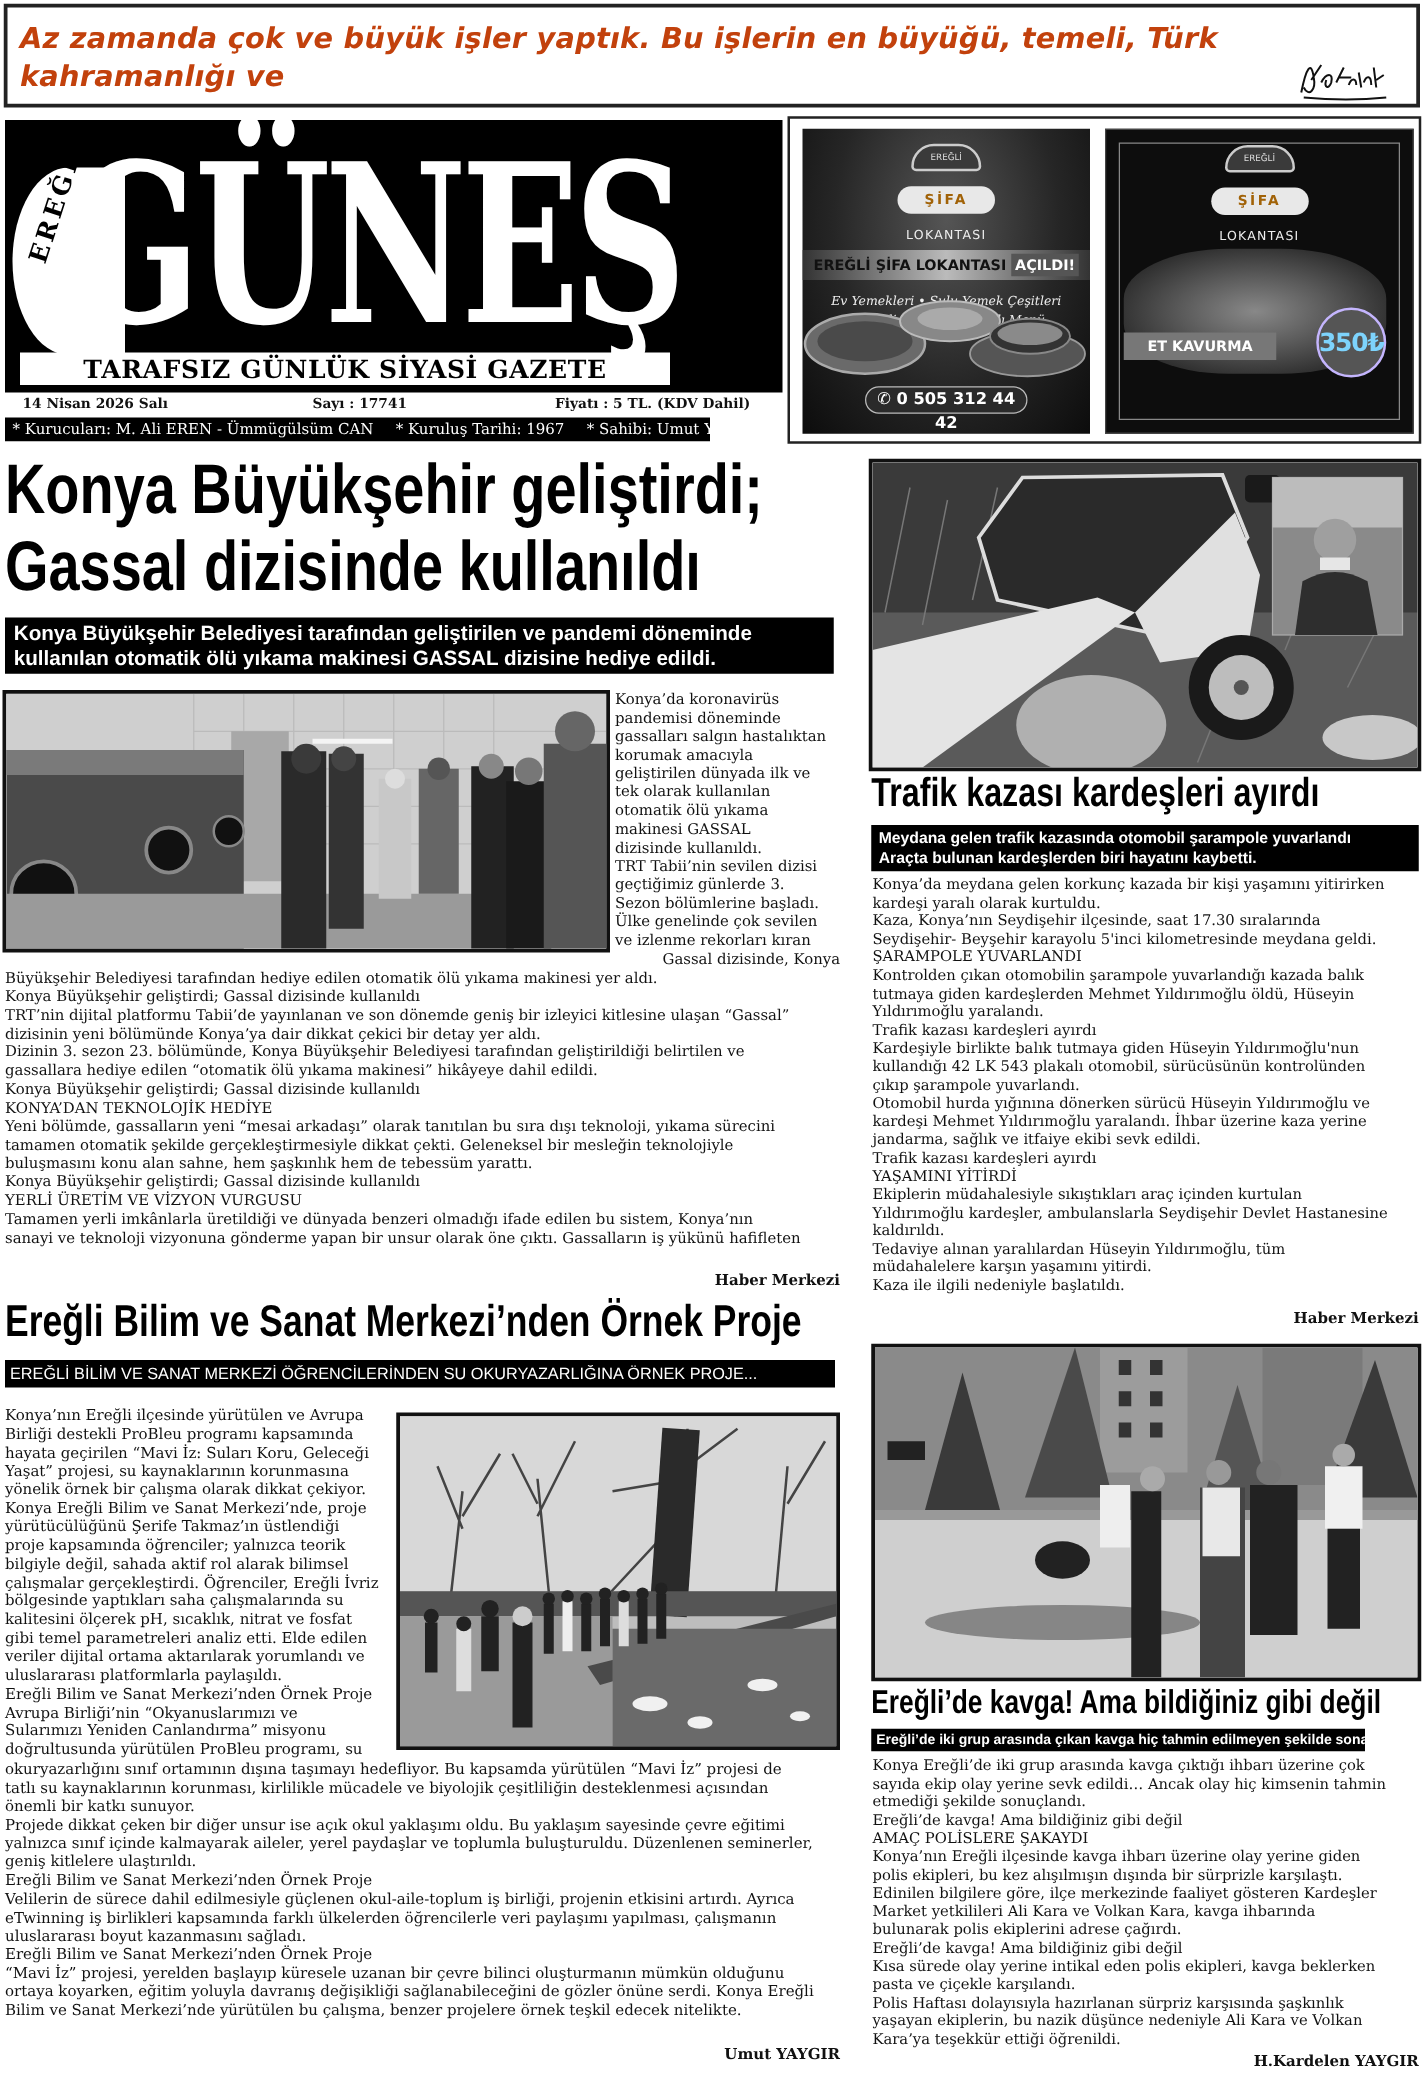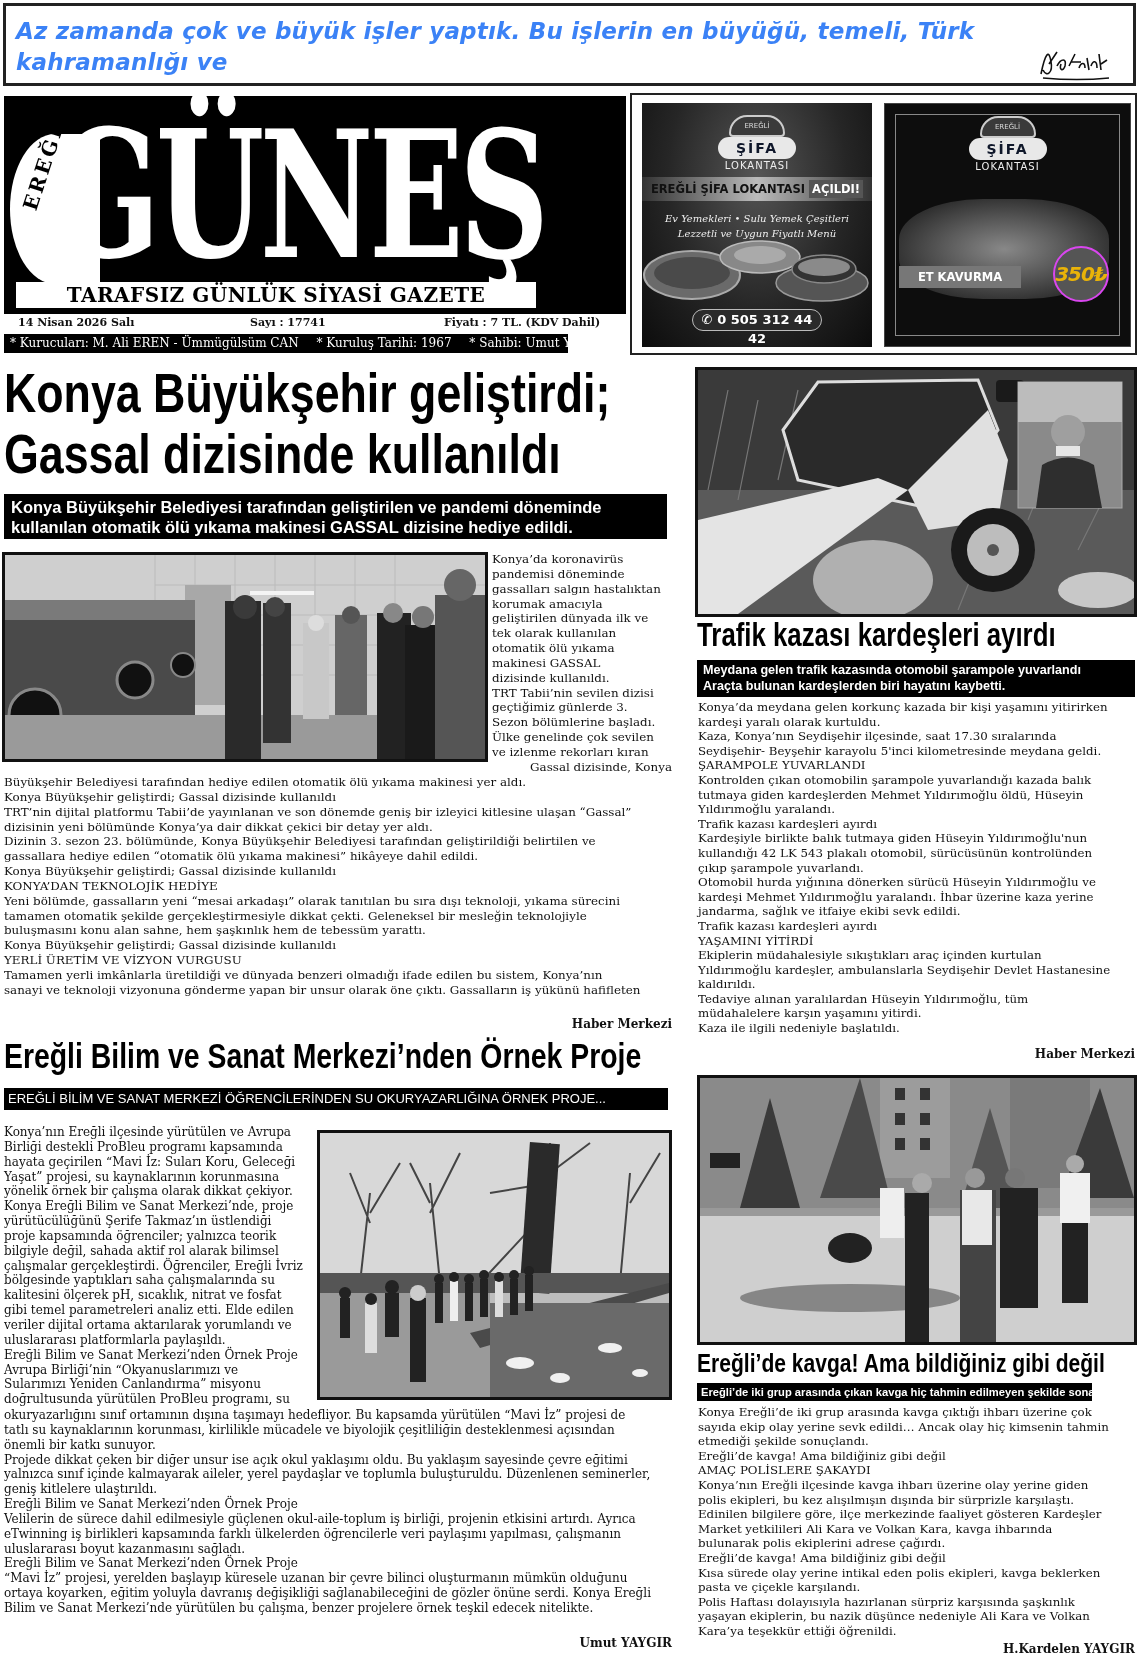--- a/index.html
+++ b/index.html
@@ -3,50 +3,50 @@
 <meta charset="utf-8">
 <style>
   * { box-sizing: border-box; margin: 0; padding: 0; }
   html, body { width: 1140px; height: 1662px; background: #fff; overflow: hidden; }
   body { position: relative; font-family: "DejaVu Serif", serif; color: #111; }
 
   .abs { position: absolute; }
 
   
   .quote-box { left: 3px; top: 3px; width: 1133px; height: 83px; border: 3px solid #222; background: #fff; }
-  .quote-text { position: absolute; left: 10px; top: 10px; width: 1040px; font-family: "DejaVu Sans", sans-serif; font-style: italic; font-weight: bold; font-size: 23px; line-height: 31px; color: #3b82f6; letter-spacing: 0.2px; }
+  .quote-text { position: absolute; left: 10px; top: 10px; width: 1040px; font-family: "DejaVu Sans", sans-serif; font-style: italic; font-weight: bold; font-size: 23px; line-height: 31px; color: #c2410c; letter-spacing: 0.2px; }
   .signature { position: absolute; right: 20px; top: 38px; width: 78px; height: 40px; }
 
   
   .masthead { left: 4px; top: 96px; width: 622px; height: 218px; background: #000; overflow: hidden; }
   .mast-arc { position: absolute; left: 6px; top: 38px; width: 90px; height: 150px; border-radius: 50% 0 0 50%; background: #fff; }
   .mast-city { position: absolute; left: 14px; top: 110px; transform: rotate(-72deg); transform-origin: left top; font-family: "DejaVu Serif", serif; font-weight: bold; font-size: 20px; letter-spacing: 3px; color: #000; }
   .mast-name { position: absolute; left: 50px; top: 10px; font-family: "DejaVu Serif", serif; font-weight: 900; font-size: 168px; line-height: 170px; letter-spacing: -6px; color: #fff; transform: scaleX(0.74) scaleY(1.05); transform-origin: left top; }
   .mast-tag { position: absolute; left: 12px; top: 186px; width: 520px; height: 26px; background: #fff; font-family: "DejaVu Serif", serif; font-weight: bold; font-size: 20px; line-height: 26px; text-align: center; color: #000; letter-spacing: 0.5px; }
   .mast-info { left: 4px; top: 316px; width: 622px; height: 16px; font-size: 11px; font-weight: bold; font-family: "DejaVu Serif", serif; }
   .mast-info span { position: absolute; top: 0; }
   .mast-founders { left: 4px; top: 334px; width: 564px; height: 19px; background: #000; color: #fff; font-size: 12px; font-family: "DejaVu Serif", serif; line-height: 19px; padding-left: 6px; white-space: nowrap; text-align: right; }
   .mast-founders span { margin-right: 14px; }
 
   
   .ads-frame { left: 630px; top: 93px; width: 507px; height: 262px; border: 2px solid #222; }
   .ad { position: absolute; top: 8px; height: 244px; overflow: hidden; color: #fff; font-family: "DejaVu Sans", sans-serif; text-align: center; }
   .ad1 { left: 10px; width: 230px; background: radial-gradient(ellipse at 50% 30%, #555 0%, #262626 55%, #0c0c0c 100%); }
   .ad2 { left: 252px; width: 247px; background: #0d0d0d; border: 1px solid #444; }
   .ad-logo-top { margin: 12px auto 0; width: 56px; height: 22px; border-radius: 28px 28px 6px 6px; border: 2px solid #ccc; background: #3a3a3a; font-size: 7px; line-height: 18px; color: #ddd; }
-  .ad-logo-pill { margin: 0 auto; width: 78px; height: 22px; border-radius: 12px; background: #e8e8e8; color: #0f172a; font-weight: bold; font-size: 14px; line-height: 22px; letter-spacing: 2px; }
+  .ad-logo-pill { margin: 12px auto; width: 78px; height: 22px; border-radius: 12px; background: #e8e8e8; color: #a16207; font-weight: bold; font-size: 11px; line-height: 22px; letter-spacing: 2px; }
   .ad-logo-sub { font-size: 10px; letter-spacing: 1px; margin-top: 1px; color: #eee; }
   .ad1-banner { margin: 6px 0 0; height: 24px; background: linear-gradient(90deg, #333, #bbb 50%, #333); color: #111; font-weight: bold; font-size: 11.5px; line-height: 24px; white-space: nowrap; }
   .ad1-banner b { color: #fff; background: #555; padding: 2px 3px; }
   .ad1-script { font-family: "DejaVu Serif", serif; font-style: italic; font-size: 10px; line-height: 15px; margin-top: 10px; color: #eee; }
   .ad1-food { position: absolute; left: 0; top: 132px; width: 230px; height: 70px; }
   .ad1-phone { position: absolute; left: 50px; top: 206px; width: 130px; height: 22px; border-radius: 11px; border: 1.5px solid #bbb; background: #2a2a2a; font-weight: bold; font-size: 13px; line-height: 19px; color: #fff; }
   .ad2-plate { position: absolute; left: 14px; top: 95px; width: 210px; height: 100px; border-radius: 40%; background: radial-gradient(ellipse at 50% 50%, #888 0%, #5a5a5a 40%, #2a2a2a 80%); }
   .ad2-label { position: absolute; left: 14px; top: 162px; width: 122px; height: 22px; background: #777; color: #fff; font-weight: bold; font-size: 11.5px; line-height: 22px; }
-  .ad2-price { position: absolute; left: 168px; top: 142px; width: 56px; height: 56px; border-radius: 50%; background: #555; border: 2px solid #d946ef; color: #eab308; font-weight: bold; font-size: 20px; line-height: 52px; letter-spacing: -1px; font-style: italic; }
+  .ad2-price { position: absolute; left: 168px; top: 142px; width: 56px; height: 56px; border-radius: 50%; background: #555; border: 2px solid #c4b5fd; color: #7dd3fc; font-weight: bold; font-size: 20px; line-height: 52px; letter-spacing: -1px; }
   .ad2-ornament { position: absolute; border: 1px solid #888; }
 
   
   .hl { font-family: "Liberation Sans", sans-serif; font-weight: bold; color: #000; white-space: nowrap; transform-origin: left top; }
   .deck { background: #000; color: #fff; font-family: "Liberation Sans", sans-serif; font-weight: bold; }
 
   .body-text { font-family: "DejaVu Serif", serif; font-size: 11.9px; line-height: 14.85px; color: #111; }
   .body-text p { margin: 0; }
   .byline { font-family: "DejaVu Serif", serif; font-weight: bold; font-size: 12px; text-align: right; }
 
@@ -67,21 +67,21 @@
 
 <div class="abs masthead">
   <div class="mast-arc"></div>
   <div class="mast-city">EREĞLİ</div>
   <div class="mast-name">GÜNEŞ</div>
   <div class="mast-tag">TARAFSIZ GÜNLÜK SİYASİ GAZETE</div>
 </div>
 <div class="abs mast-info">
   <span style="left:14px">14 Nisan 2026 Salı</span>
   <span style="left:246px">Sayı : 17741</span>
-  <span style="left:440px">Fiyatı : 7 TL. (KDV Dahil)</span>
+  <span style="left:440px">Fiyatı : 5 TL. (KDV Dahil)</span>
 </div>
 <div class="abs mast-founders">
   <span>* Kurucuları: M. Ali EREN - Ümmügülsüm CAN</span>
   <span>* Kuruluş Tarihi: 1967</span>
   <span>* Sahibi: Umut YAYGIR</span>
 </div>
 
 <div class="abs ads-frame">
   <div class="ad ad1">
     <div class="ad-logo-top">EREĞLİ</div>

